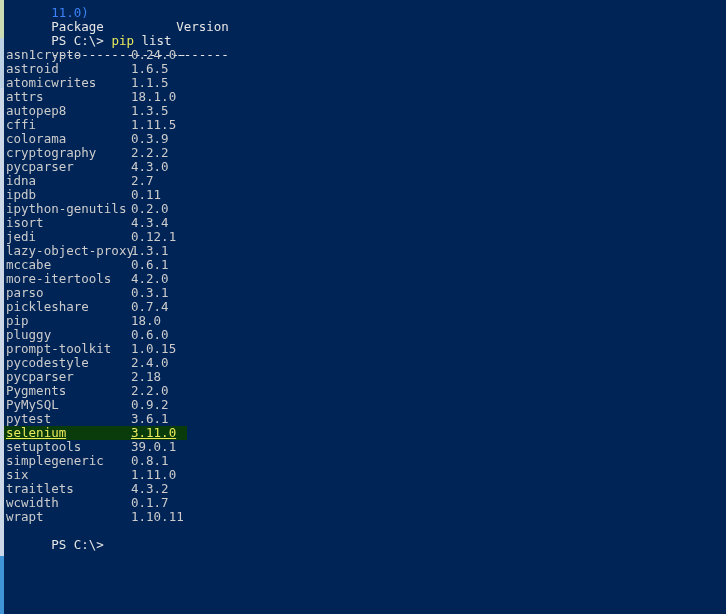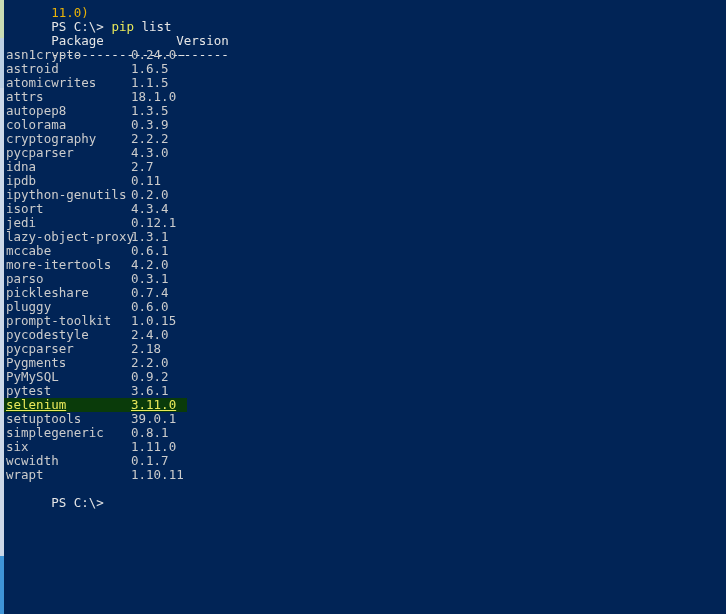--- a/index.html
+++ b/index.html
@@ -59,21 +59,21 @@
     padding-left: 2px;
   }
 
   .line .pkg {
     display: inline-block;
     width: 125px;
   }
 
   .clr-white  { color: #e6e6e6; }
   .clr-yellow { color: #eaea5a; }
-  .clr-dim    { color: #eab308; }
+  .clr-dim    { color: #3b82f6; }
 
   
   .line.highlight {
     background: #0a3b0a;
   }
   .line.highlight .pkg,
   .line.highlight .ver {
     color: #eaea5a;
     text-decoration: underline;
   }
@@ -97,61 +97,64 @@
 </div>
 
 <div id="console">
   <div id="console-lines">
 
     <div class="line">
       <span class="clr-dim">11.0)</span>
     </div>
 
     <div class="line">
-      <span class="clr-white">PS C:\&gt;</span><span class="clr-white"> </span><span class="clr-yellow">pip</span><span class="clr-white"> </span><span class="clr-white">list</span>
+      <span class="pkg clr-white">Package</span><span class="ver clr-white">Version</span>
     </div>
 
     <div class="line">
-      <span class="pkg clr-white">Package</span><span class="ver clr-white">Version</span>
+      <span class="clr-white">PS C:\&gt;</span><span class="clr-white"> </span><span class="clr-yellow">pip</span><span class="clr-white"> </span><span class="clr-white">list</span>
     </div>
 
     <div class="line">
       <span class="pkg clr-white">------------------</span><span class="ver clr-white">-------</span>
     </div>
 
     <div id="rows-mount">
         <div class="line"><span class="pkg">asn1crypto</span><span class="ver">0.24.0</span></div>
         <div class="line"><span class="pkg">astroid</span><span class="ver">1.6.5</span></div>
         <div class="line"><span class="pkg">atomicwrites</span><span class="ver">1.1.5</span></div>
         <div class="line"><span class="pkg">attrs</span><span class="ver">18.1.0</span></div>
         <div class="line"><span class="pkg">autopep8</span><span class="ver">1.3.5</span></div>
+        <div class="line"><span class="pkg">cffi</span><span class="ver">1.11.5</span></div>
         <div class="line"><span class="pkg">colorama</span><span class="ver">0.3.9</span></div>
         <div class="line"><span class="pkg">cryptography</span><span class="ver">2.2.2</span></div>
         <div class="line"><span class="pkg">pycparser</span><span class="ver">4.3.0</span></div>
         <div class="line"><span class="pkg">idna</span><span class="ver">2.7</span></div>
         <div class="line"><span class="pkg">ipdb</span><span class="ver">0.11</span></div>
         <div class="line"><span class="pkg">ipython-genutils</span><span class="ver">0.2.0</span></div>
         <div class="line"><span class="pkg">isort</span><span class="ver">4.3.4</span></div>
         <div class="line"><span class="pkg">jedi</span><span class="ver">0.12.1</span></div>
         <div class="line"><span class="pkg">lazy-object-proxy</span><span class="ver">1.3.1</span></div>
         <div class="line"><span class="pkg">mccabe</span><span class="ver">0.6.1</span></div>
         <div class="line"><span class="pkg">more-itertools</span><span class="ver">4.2.0</span></div>
         <div class="line"><span class="pkg">parso</span><span class="ver">0.3.1</span></div>
         <div class="line"><span class="pkg">pickleshare</span><span class="ver">0.7.4</span></div>
+        <div class="line"><span class="pkg">pip</span><span class="ver">18.0</span></div>
         <div class="line"><span class="pkg">pluggy</span><span class="ver">0.6.0</span></div>
         <div class="line"><span class="pkg">prompt-toolkit</span><span class="ver">1.0.15</span></div>
         <div class="line"><span class="pkg">pycodestyle</span><span class="ver">2.4.0</span></div>
         <div class="line"><span class="pkg">pycparser</span><span class="ver">2.18</span></div>
         <div class="line"><span class="pkg">Pygments</span><span class="ver">2.2.0</span></div>
         <div class="line"><span class="pkg">PyMySQL</span><span class="ver">0.9.2</span></div>
         <div class="line"><span class="pkg">pytest</span><span class="ver">3.6.1</span></div>
         <div class="line highlight" style="background: transparent; position: relative;"><span style="position: absolute; left: 0px; width: 183px; height: 14px; background: rgb(10, 59, 10); z-index: 0;"></span><span class="pkg" style="position: relative; z-index: 1; color: rgb(234, 234, 90);">selenium</span><span class="ver" style="position: relative; z-index: 1; color: rgb(234, 234, 90);">3.11.0</span></div>
         <div class="line"><span class="pkg">setuptools</span><span class="ver">39.0.1</span></div>
         <div class="line"><span class="pkg">simplegeneric</span><span class="ver">0.8.1</span></div>
         <div class="line"><span class="pkg">six</span><span class="ver">1.11.0</span></div>
+        <div class="line"><span class="pkg">traitlets</span><span class="ver">4.3.2</span></div>
         <div class="line"><span class="pkg">wcwidth</span><span class="ver">0.1.7</span></div>
         <div class="line"><span class="pkg">wrapt</span><span class="ver">1.10.11</span></div>
       </div>
 
     <div class="line">
       <span class="clr-white">PS C:\&gt;</span><span class="cursor-block"></span>
     </div>
 
   </div>
 </div>

